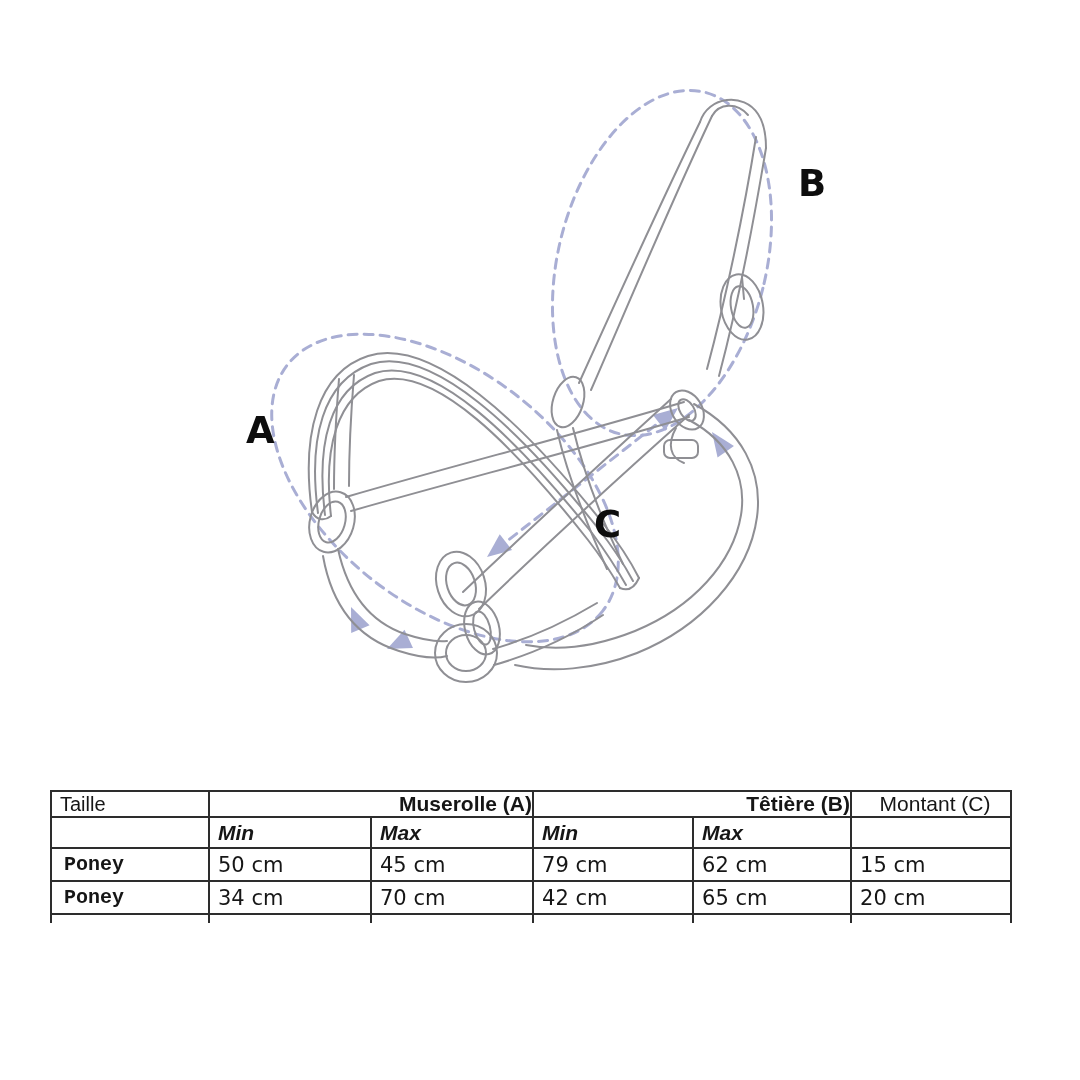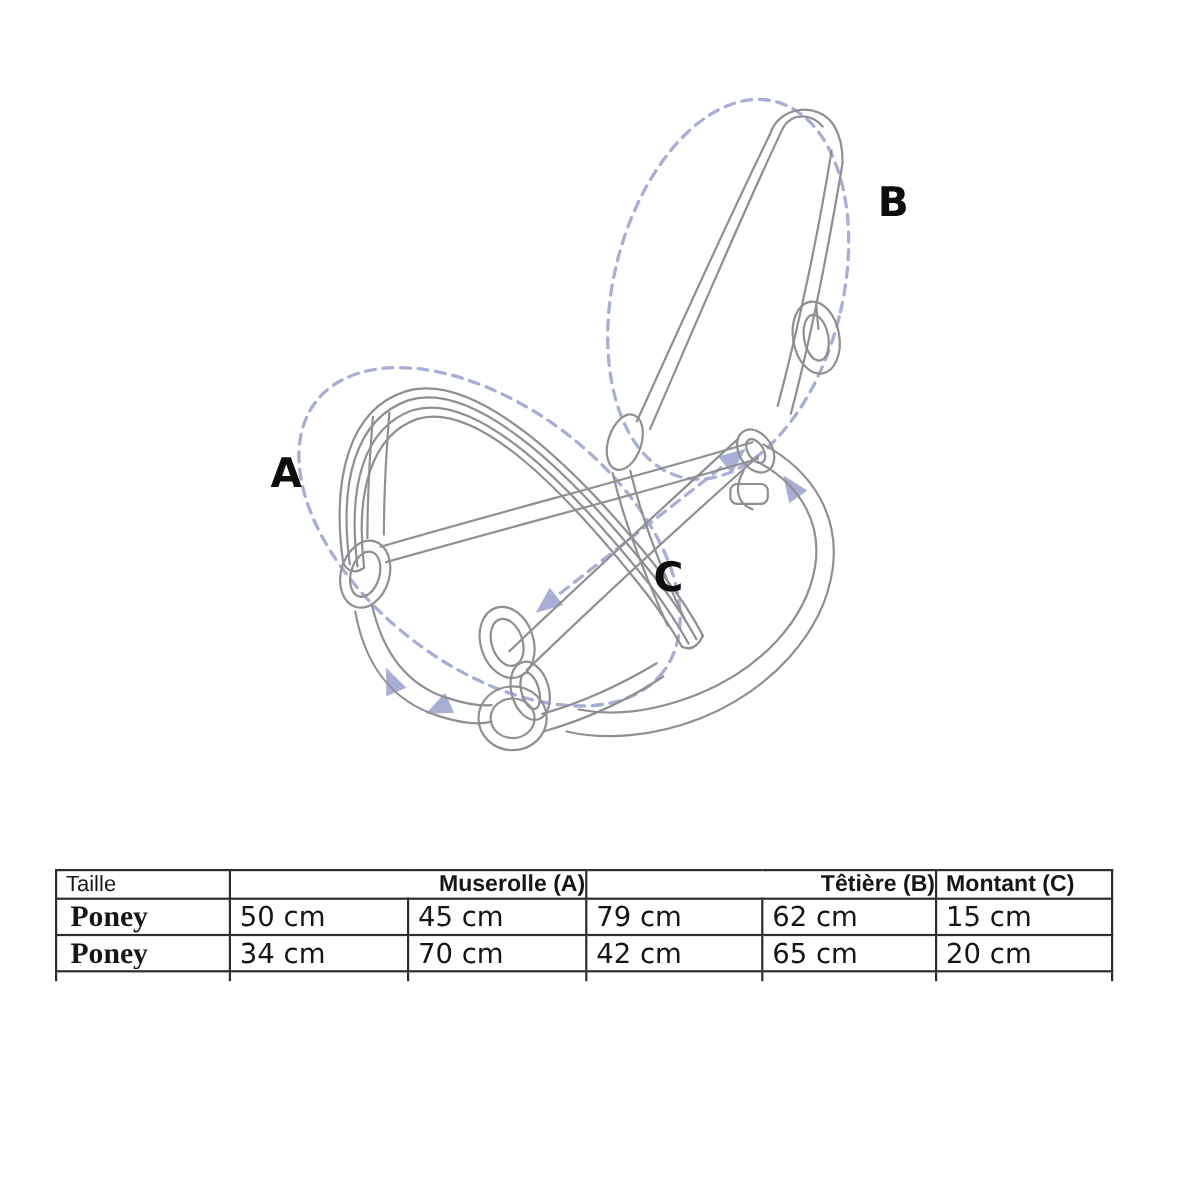--- a/index.html
+++ b/index.html
@@ -39,24 +39,24 @@
     font-size:21px;
     font-weight:400;
     white-space:nowrap;
     overflow:hidden;
   }
   .size-table tr.r-head{height:22px;padding-left:44px;}
   .size-table tr.r-sub{height:31px;}
   .size-table tr.r-data{height:33px;}
   .size-table th.group{font-weight:700;text-align:right;padding-left:0;}
   .size-table th.corner{font-weight:400;font-size:20px;}
-  .size-table th.montant{font-weight:700;text-align:left;padding-left:8px;}
+  .size-table th.montant{font-weight:400;text-align:center;padding-left:8px;}
   .size-table td.minmax{font-style:italic;font-weight:600;}
-  .size-table td.rowlabel{font-weight:700;padding-left:12px;font-family:Liberation Serif, serif;font-size:27px;border-radius:10px;}
-  .size-table td.val{font-family:"DejaVu Sans","Liberation Sans",sans-serif;font-size:25px;}
+  .size-table td.rowlabel{font-weight:700;padding-left:12px;font-family:Liberation Mono, monospace;font-size:20px;border-radius:10px;}
+  .size-table td.val{font-family:"DejaVu Sans","Liberation Sans",sans-serif;font-size:21px;}
   .size-table tr.r-stub{height:9px;}
   .size-table tr.r-stub td{border-bottom:none;border-top:2px solid #2d2d2d;}
 </style>
 </head>
 <body>
 
 <div class="page">
 
   <div class="diagram-wrap">
     <svg width="1080" height="760" viewBox="0 0 1080 760" xmlns="http://www.w3.org/2000/svg">
@@ -151,20 +151,28 @@
         <col style="width:158px">
         <col style="width:160px">
     </colgroup>
     <tbody>
         <tr class="r-head">
       <th class="corner">Taille</th>
       <th class="group" colspan="2">Muserolle (A)</th>
       <th class="group" colspan="2">Têtière  (B)</th>
       <th class="montant">Montant (C)</th>
     </tr>
+    <tr class="r-sub">
+      <td></td>
+      <td class="minmax">Min</td>
+      <td class="minmax">Max</td>
+      <td class="minmax">Min</td>
+      <td class="minmax">Max</td>
+      <td></td>
+    </tr>
     <tr class="r-data">
       <td class="rowlabel">Poney</td>
       <td class="val">50 cm</td>
       <td class="val">45 cm</td>
       <td class="val">79 cm</td>
       <td class="val">62 cm</td>
       <td class="val">15 cm</td>
     </tr>
     <tr class="r-data">
       <td class="rowlabel">Poney</td>

